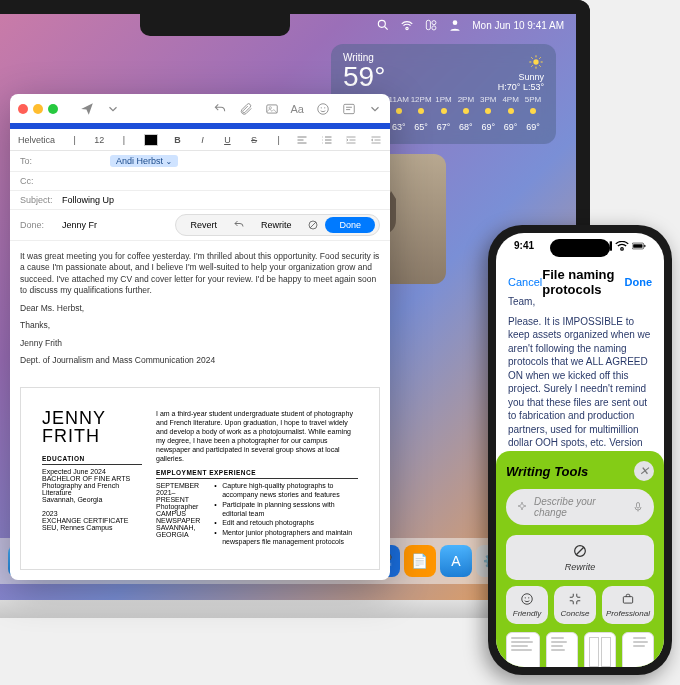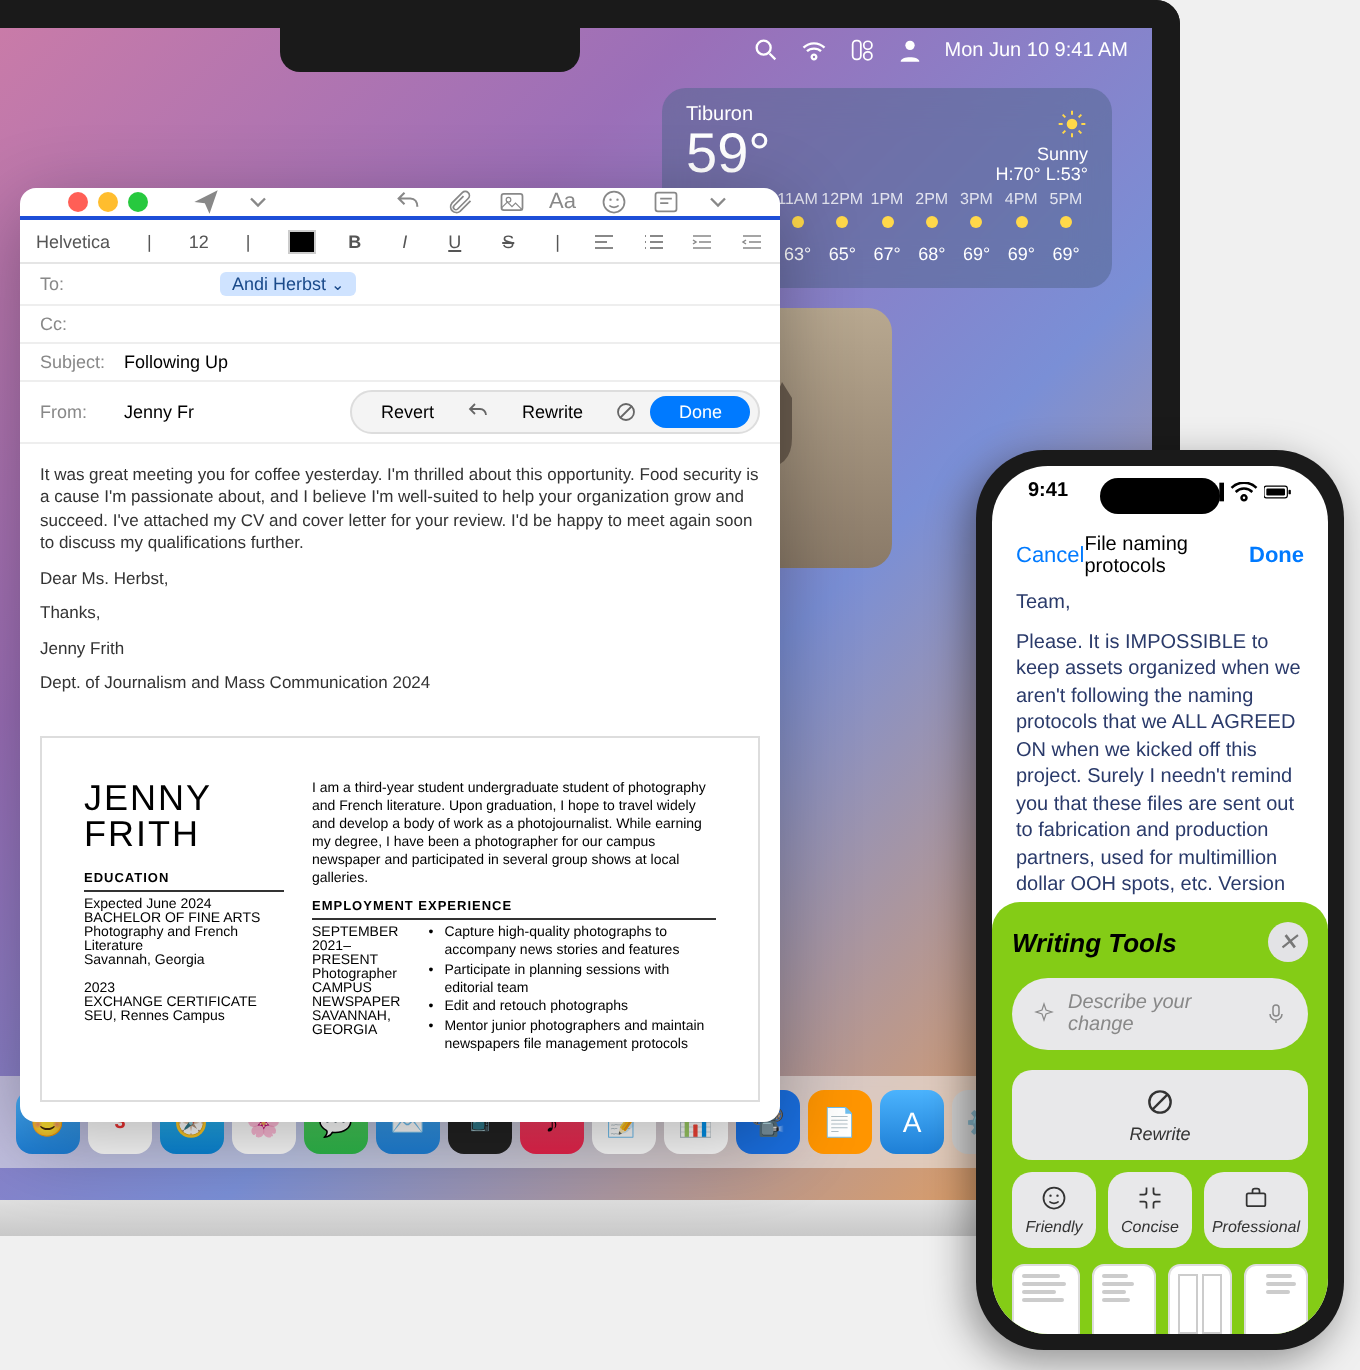--- a/index.html
+++ b/index.html
@@ -29,21 +29,21 @@
 .photo-widget svg { width: 50px; height: 60px; fill: #6b5d4f; }
 
 
 .widget-sm { position: absolute; border-radius: 12px; display: flex; flex-direction: column; align-items: center; justify-content: center; color: #fff; font-size: 8px; }
 .w-work { right: 20px; top: 340px; width: 65px; height: 55px; background: #e8a030; }
 .w-scholar { right: 20px; top: 400px; width: 65px; height: 55px; background: #3a3a3a; }
 .w-music { right: 20px; top: 460px; width: 65px; height: 55px; background: #2a2a2a; }
 
 
 .mail { position: absolute; left: 10px; top: 80px; width: 380px; background: #fff; border-radius: 8px; box-shadow: 0 10px 40px rgba(0,0,0,0.3); font-size: 9px; z-index: 30; }
-.titlebar { height: 16px; display: flex; align-items: center; padding: 0 24px; gap: 6px; border-bottom: 2px solid #1d4ed8; }
+.titlebar { height: 35px; display: flex; align-items: center; padding: 0 8px; gap: 6px; border-bottom: 6px solid #1d4ed8; }
 .traffic { display: flex; gap: 5px; }
 .traffic span { width: 10px; height: 10px; border-radius: 50%; }
 .tr-r { background: #ff5f56; }
 .tr-y { background: #ffbd2e; }
 .tr-g { background: #27c93f; }
 .t-icons { display: flex; gap: 12px; margin-left: 16px; flex: 1; align-items: center; }
 .t-icons svg { width: 14px; height: 14px; fill: #888; }
 .t-icons .spacer { flex: 1; }
 
 .fmt-bar { height: 22px; display: flex; align-items: center; padding: 0 8px; gap: 4px; border-bottom: 1px solid #e5e5e5; font-size: 9px; color: #555; justify-content: space-between; }
@@ -82,21 +82,21 @@
 
 .phone { position: absolute; right: 8px; top: 225px; width: 184px; height: 450px; background: #1a1a1a; border-radius: 34px; padding: 8px; z-index: 100; box-shadow: -4px 6px 20px rgba(0,0,0,0.4); }
 .phone-screen { width: 100%; height: 100%; background: #fff; border-radius: 28px; overflow: hidden; position: relative; }
 .dynamic-island { position: absolute; left: 50%; top: 6px; transform: translateX(-50%); width: 60px; height: 18px; background: #000; border-radius: 10px; z-index: 10; }
 .status { position: absolute; top: 5px; left: 0; right: 0; display: flex; justify-content: space-between; padding: 2px 18px; font-size: 10px; font-weight: 600; z-index: 5; }
 .status .sr { display: flex; gap: 3px; align-items: center; }
 .status svg { width: 14px; height: 10px; }
 
 .phone-nav { position: absolute; top: 28px; left: 0; right: 0; padding: 6px 12px; display: flex; justify-content: space-between; align-items: center; font-size: 11px; }
 .phone-nav .link { color: #007aff; }
-.phone-nav .title { font-weight: 400; font-size: 10px; }
+.phone-nav .title { font-weight: 700; font-size: 13px; }
 
 .note-content { position: absolute; top: 56px; left: 0; right: 0; padding: 0 12px; font-size: 10px; line-height: 1.35; color: #2a3a6a; }
 .note-content p { margin-top: 6px; }
 
 
 .wt-sheet { position: absolute; left: 0; right: 0; bottom: 0; top: 218px; background: #84cc16; border-top-left-radius: 14px; border-top-right-radius: 14px; padding: 10px; font-style: italic; }
 .wt-head { display: flex; justify-content: space-between; align-items: center; margin-bottom: 8px; }
 .wt-head h3 { font-size: 13px; font-weight: 600; }
 .wt-head .x { width: 20px; height: 20px; background: #e3e3e6; border-radius: 50%; display: flex; align-items: center; justify-content: center; color: #777; font-size: 12px; }
 .wt-input { background: #e8e8ea; border-radius: 18px; padding: 7px 10px; display: flex; align-items: center; gap: 6px; color: #888; font-size: 10px; margin-bottom: 10px; }
@@ -132,21 +132,21 @@
           <circle cx="17" cy="17" r="3.5" fill="none" stroke="#fff" stroke-width="1.5"></circle>
         </svg>
       <svg viewBox="0 0 24 24">
           <circle cx="12" cy="8" r="4" fill="#fff"></circle>
           <path d="M4 22c0-5 16-5 16 0" fill="#fff"></path>
         </svg>
       <span>Mon Jun 10  9:41 AM</span>
     </div>
 
     <div class="weather">
-      <div class="loc">Tiburon</div>
+      <div class="loc">Writing</div>
       <div class="temp">59°</div>
       <div class="cond">
         <svg viewBox="0 0 24 24">
             <circle cx="12" cy="12" r="4" fill="#ffd84a"></circle>
             <g stroke="#ffd84a" stroke-width="1.5">
               <line x1="12" y1="2" x2="12" y2="5"></line>
               <line x1="12" y1="19" x2="12" y2="22"></line>
               <line x1="2" y1="12" x2="5" y2="12"></line>
               <line x1="19" y1="12" x2="22" y2="12"></line>
               <line x1="5" y1="5" x2="7" y2="7"></line>
@@ -278,21 +278,21 @@
         <span class="recipient-pill"><span>Andi Herbst</span> <span style="font-size:8px;">⌄</span></span>
       </div>
       <div class="hdr-row">
         <span class="lbl">Cc:</span>
       </div>
       <div class="hdr-row">
         <span class="lbl">Subject:</span>
         <span class="val">Following Up</span>
       </div>
       <div class="hdr-row" style="position:relative;">
-        <span class="lbl">From:</span>
+        <span class="lbl">Done:</span>
         <span>Jenny Fr</span>
         <div class="writing-pill">
           <span class="action">Revert</span>
           <svg width="12" height="12" viewBox="0 0 24 24">
               <path d="M9 14L4 9l5-5M4 9h10a6 6 0 016 6" fill="none" stroke="#666" stroke-width="1.8"></path>
             </svg>
           <span class="action">Rewrite</span>
           <svg width="12" height="12" viewBox="0 0 24 24">
               <circle cx="12" cy="12" r="8" fill="none" stroke="#666" stroke-width="1.8"></circle>
               <line x1="6" y1="18" x2="18" y2="6" stroke="#666" stroke-width="1.8"></line>

